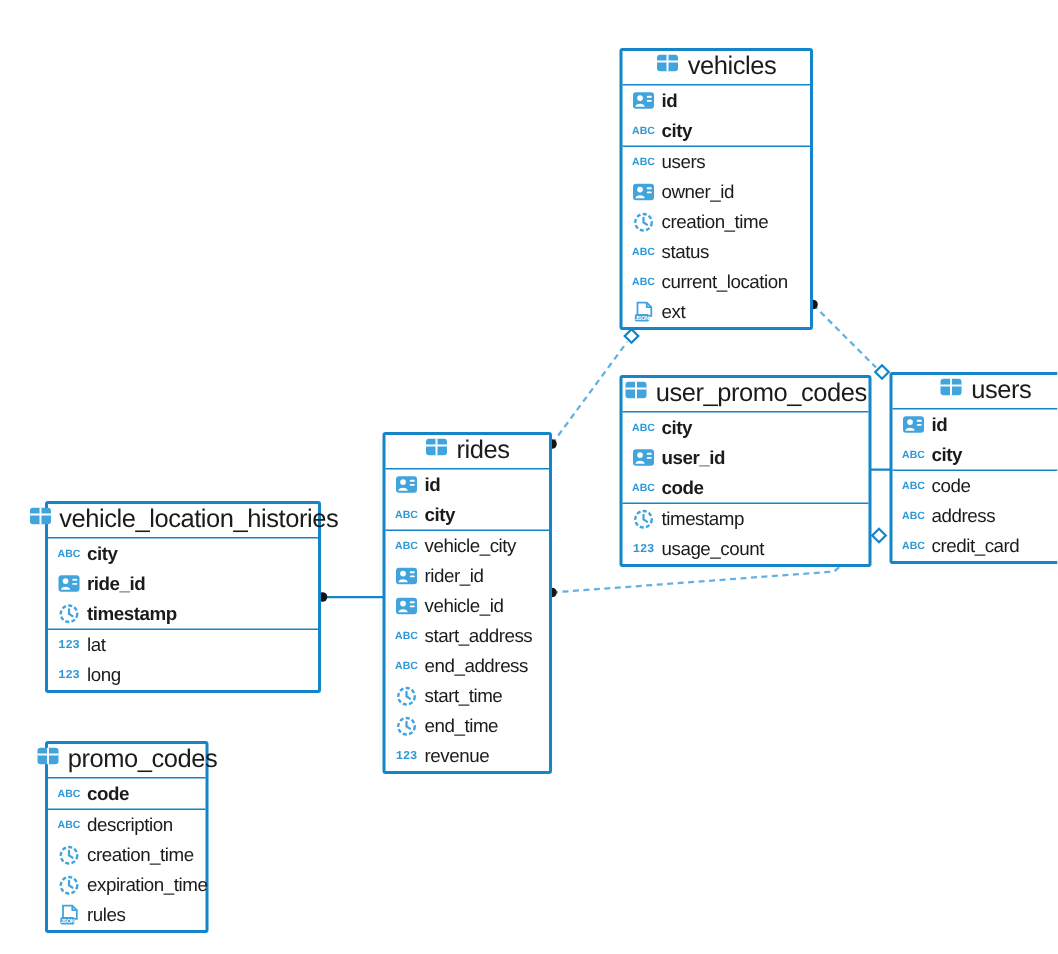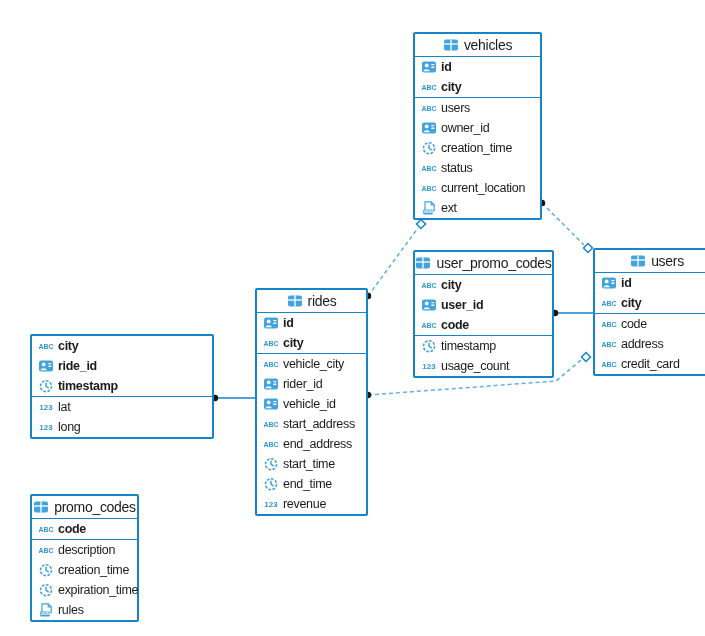--- a/index.html
+++ b/index.html
@@ -8,41 +8,41 @@
   .canvas { position: relative; width: 705px; height: 636px; background: #fff; overflow: hidden; }
 
   .tbl {
     position: absolute;
     background: #fff;
     border: 2px solid #1385c8;
     border-radius: 2px;
   }
   .thead {
     height: 23px;
-    display: flex; align-items: center; justify-content: center; gap: 5px;
+    display: flex; justify-content: center; gap: 5px;
     border-bottom: 1.5px solid #1385c8;
-    font-size: 14px; letter-spacing: -0.3px;
+    font-size: 17px; letter-spacing: -0.3px;
     white-space: nowrap;
   }
   .pksec { border-bottom: 1.5px solid #1385c8; }
   .row {
     height: 20px;
     display: flex; align-items: center; gap: 4px;
     padding: 0 5px 0 6px;
     font-size: 12.5px; letter-spacing: -0.3px;
     white-space: nowrap;
   }
   .row.pk .cname { font-weight: 700; }
   .ic { width: 16px; height: 16px; flex: 0 0 16px; }
   .tic {
     width: 16px; flex: 0 0 16px;
     display: inline-flex; align-items: center; justify-content: center;
     font-size: 7px; font-weight: 700; color: #2e98d5; letter-spacing: 0;
   }
-  .tic.num { font-size: 8px; }
+  .tic.num { font-size: 8px; font-family: Liberation Mono, monospace; }
 
   svg.overlay {
     position: absolute; left: 0; top: 0; width: 705px; height: 636px;
     pointer-events: none;
   }
   .dashl { stroke: #61b1e2; stroke-width: 1.5; stroke-dasharray: 4 3; fill: none; }
   .solidl { stroke: #1385c8; stroke-width: 1.5; fill: none; }
   .dot { fill: #151515; }
   .diamond { fill: #ffffff; stroke: #1385c8; stroke-width: 1.5; }
 </style>
@@ -150,21 +150,21 @@
       </div>
       <div class="row">
         <svg class="ic">
             <use href="#ic-json"></use>
           </svg>
         <span class="cname">ext</span>
       </div>
     </div>
   </div>
 
-  <div class="tbl" style="left:413px; top:250px; width:141px;">
+  <div class="tbl" style="left:413px; top:250px; width:168px;">
     <div class="thead">
       <svg class="ic">
           <use href="#ic-table"></use>
         </svg>
       <span class="tname">user_promo_codes</span>
     </div>
     <div class="pksec">
       <div class="row pk">
         <span class="tic">ABC</span>
         <span class="cname">city</span>
@@ -286,20 +286,26 @@
         <span class="cname">end_time</span>
       </div>
       <div class="row">
         <span class="tic num">123</span>
         <span class="cname">revenue</span>
       </div>
     </div>
   </div>
 
   <div class="tbl" style="left:30px; top:334px; width:184px;">
+    <div class="thead">
+      <svg class="ic">
+          <use href="#ic-table"></use>
+        </svg>
+      <span class="tname">vehicle_location_histories</span>
+    </div>
     <div class="pksec">
       <div class="row pk">
         <span class="tic">ABC</span>
         <span class="cname">city</span>
       </div>
       <div class="row pk">
         <svg class="ic">
             <use href="#ic-uuid"></use>
           </svg>
         <span class="cname">ride_id</span>

